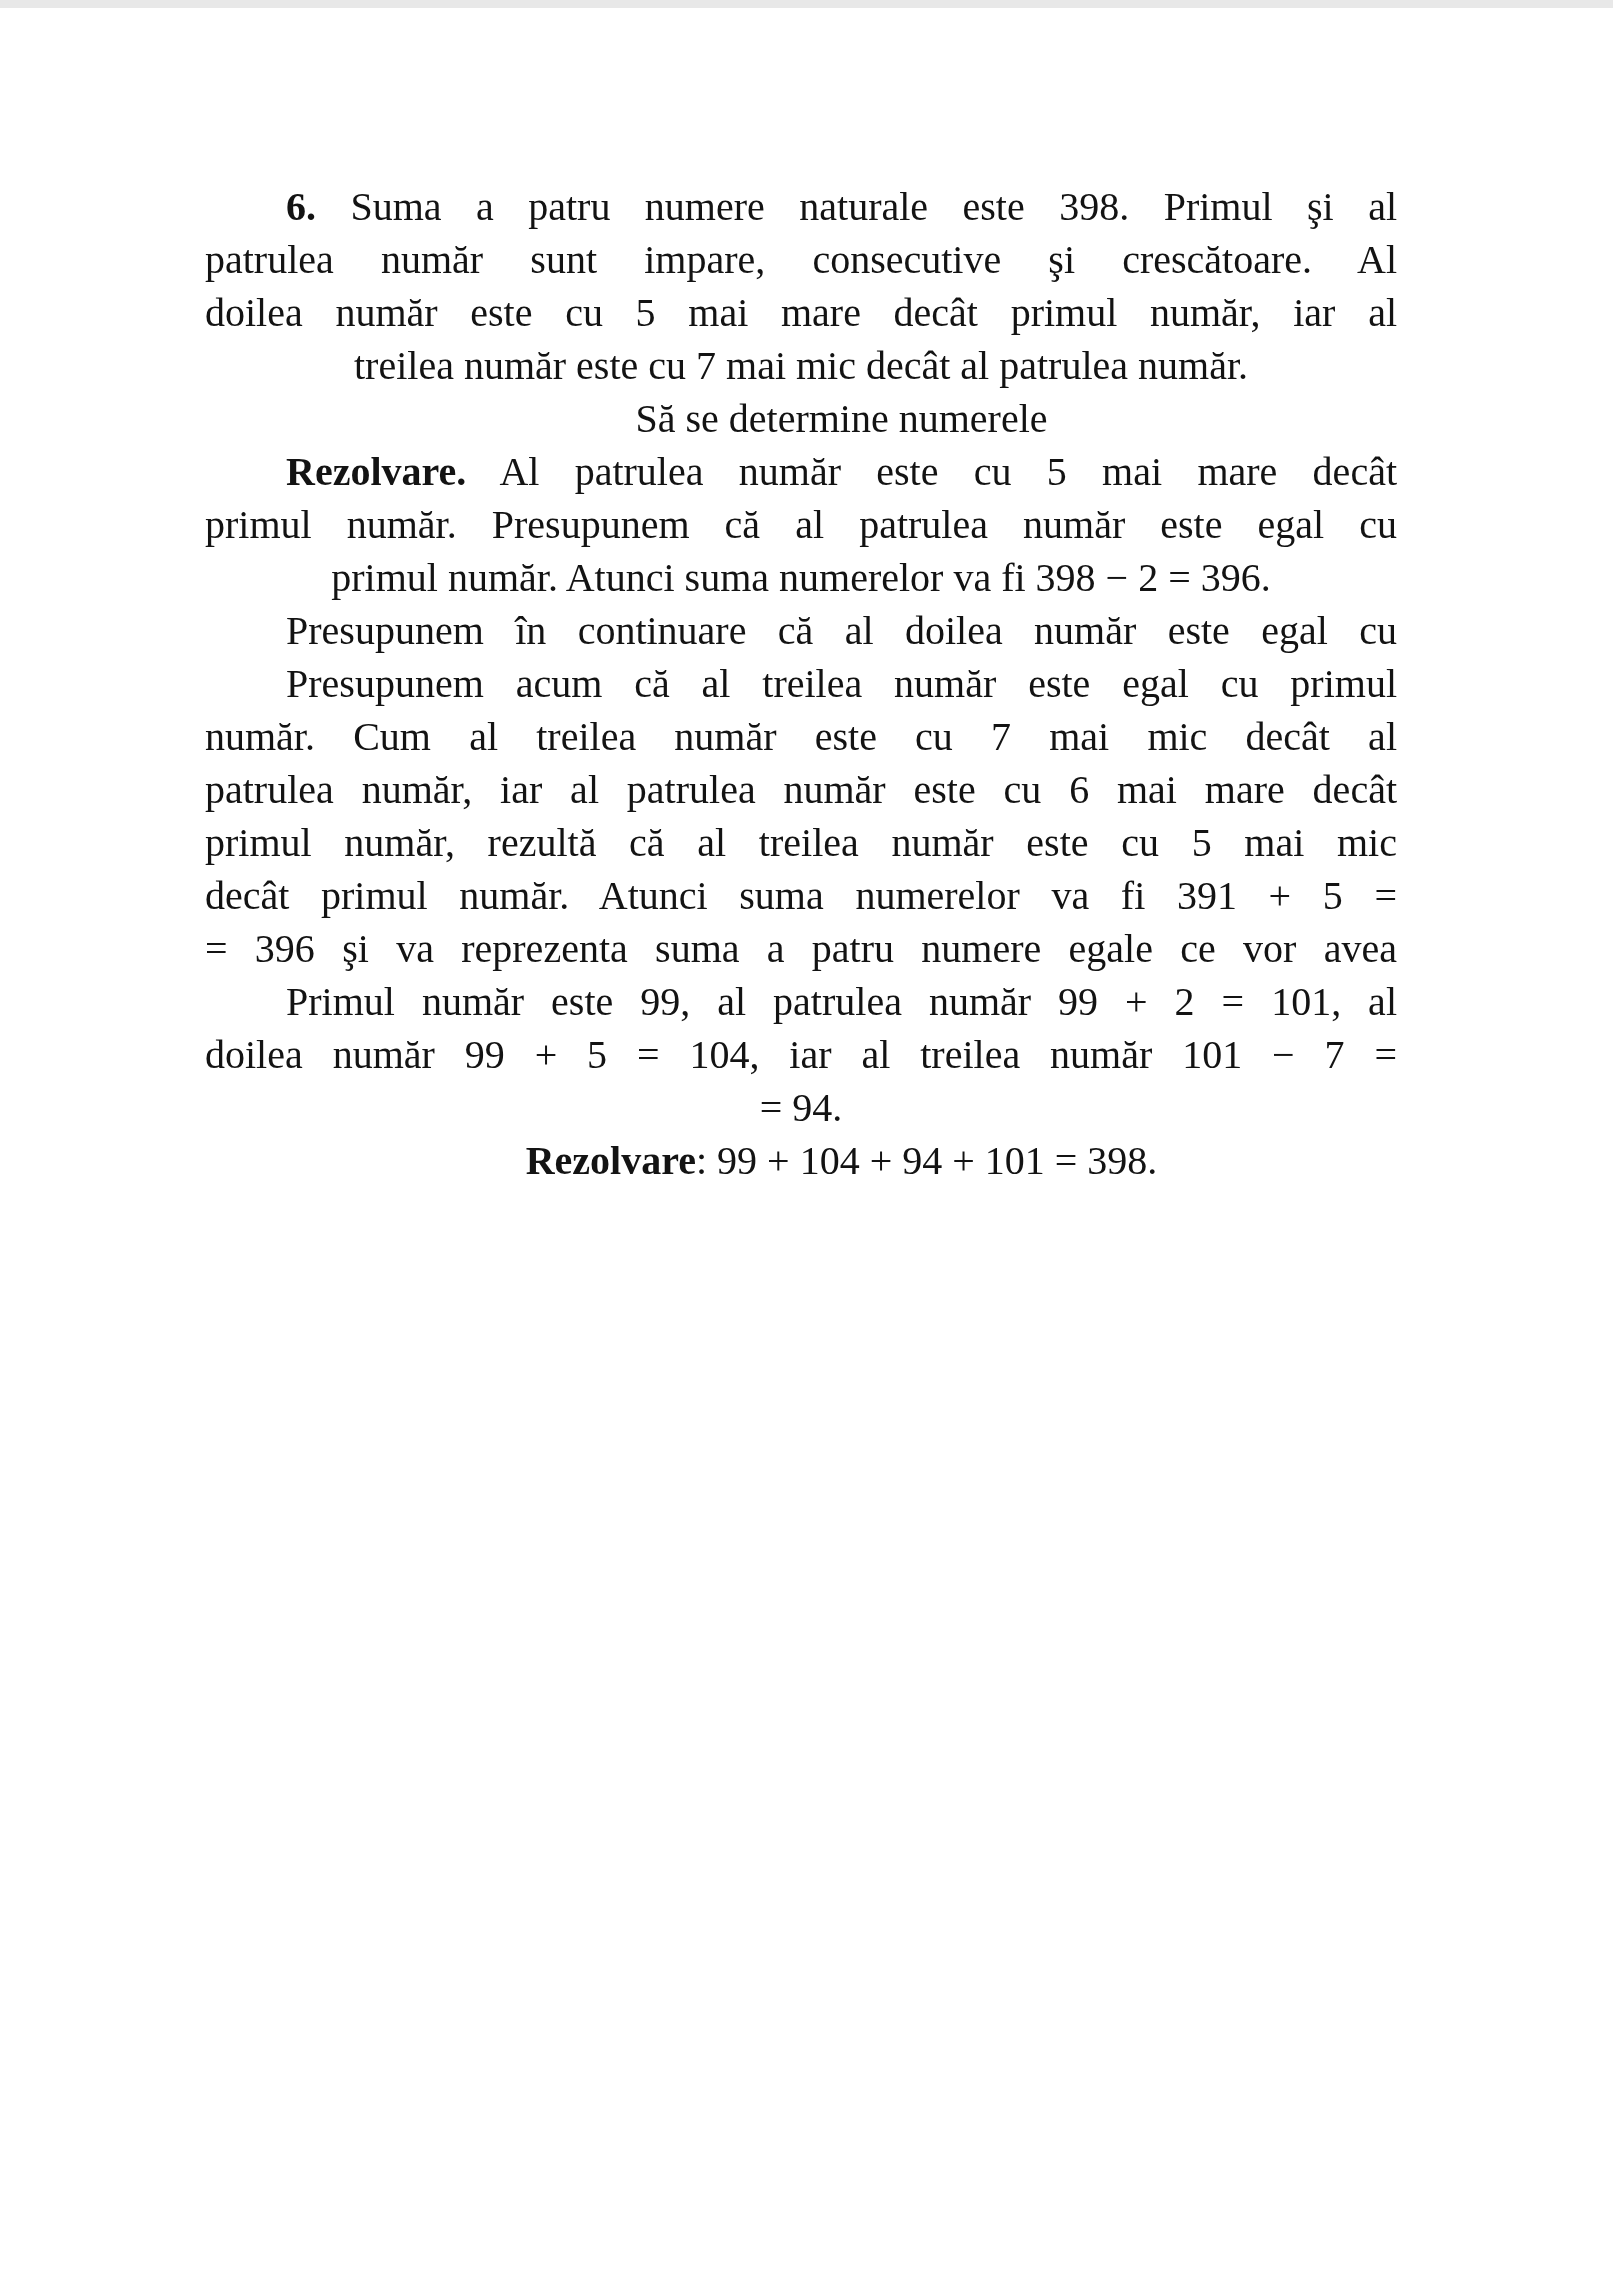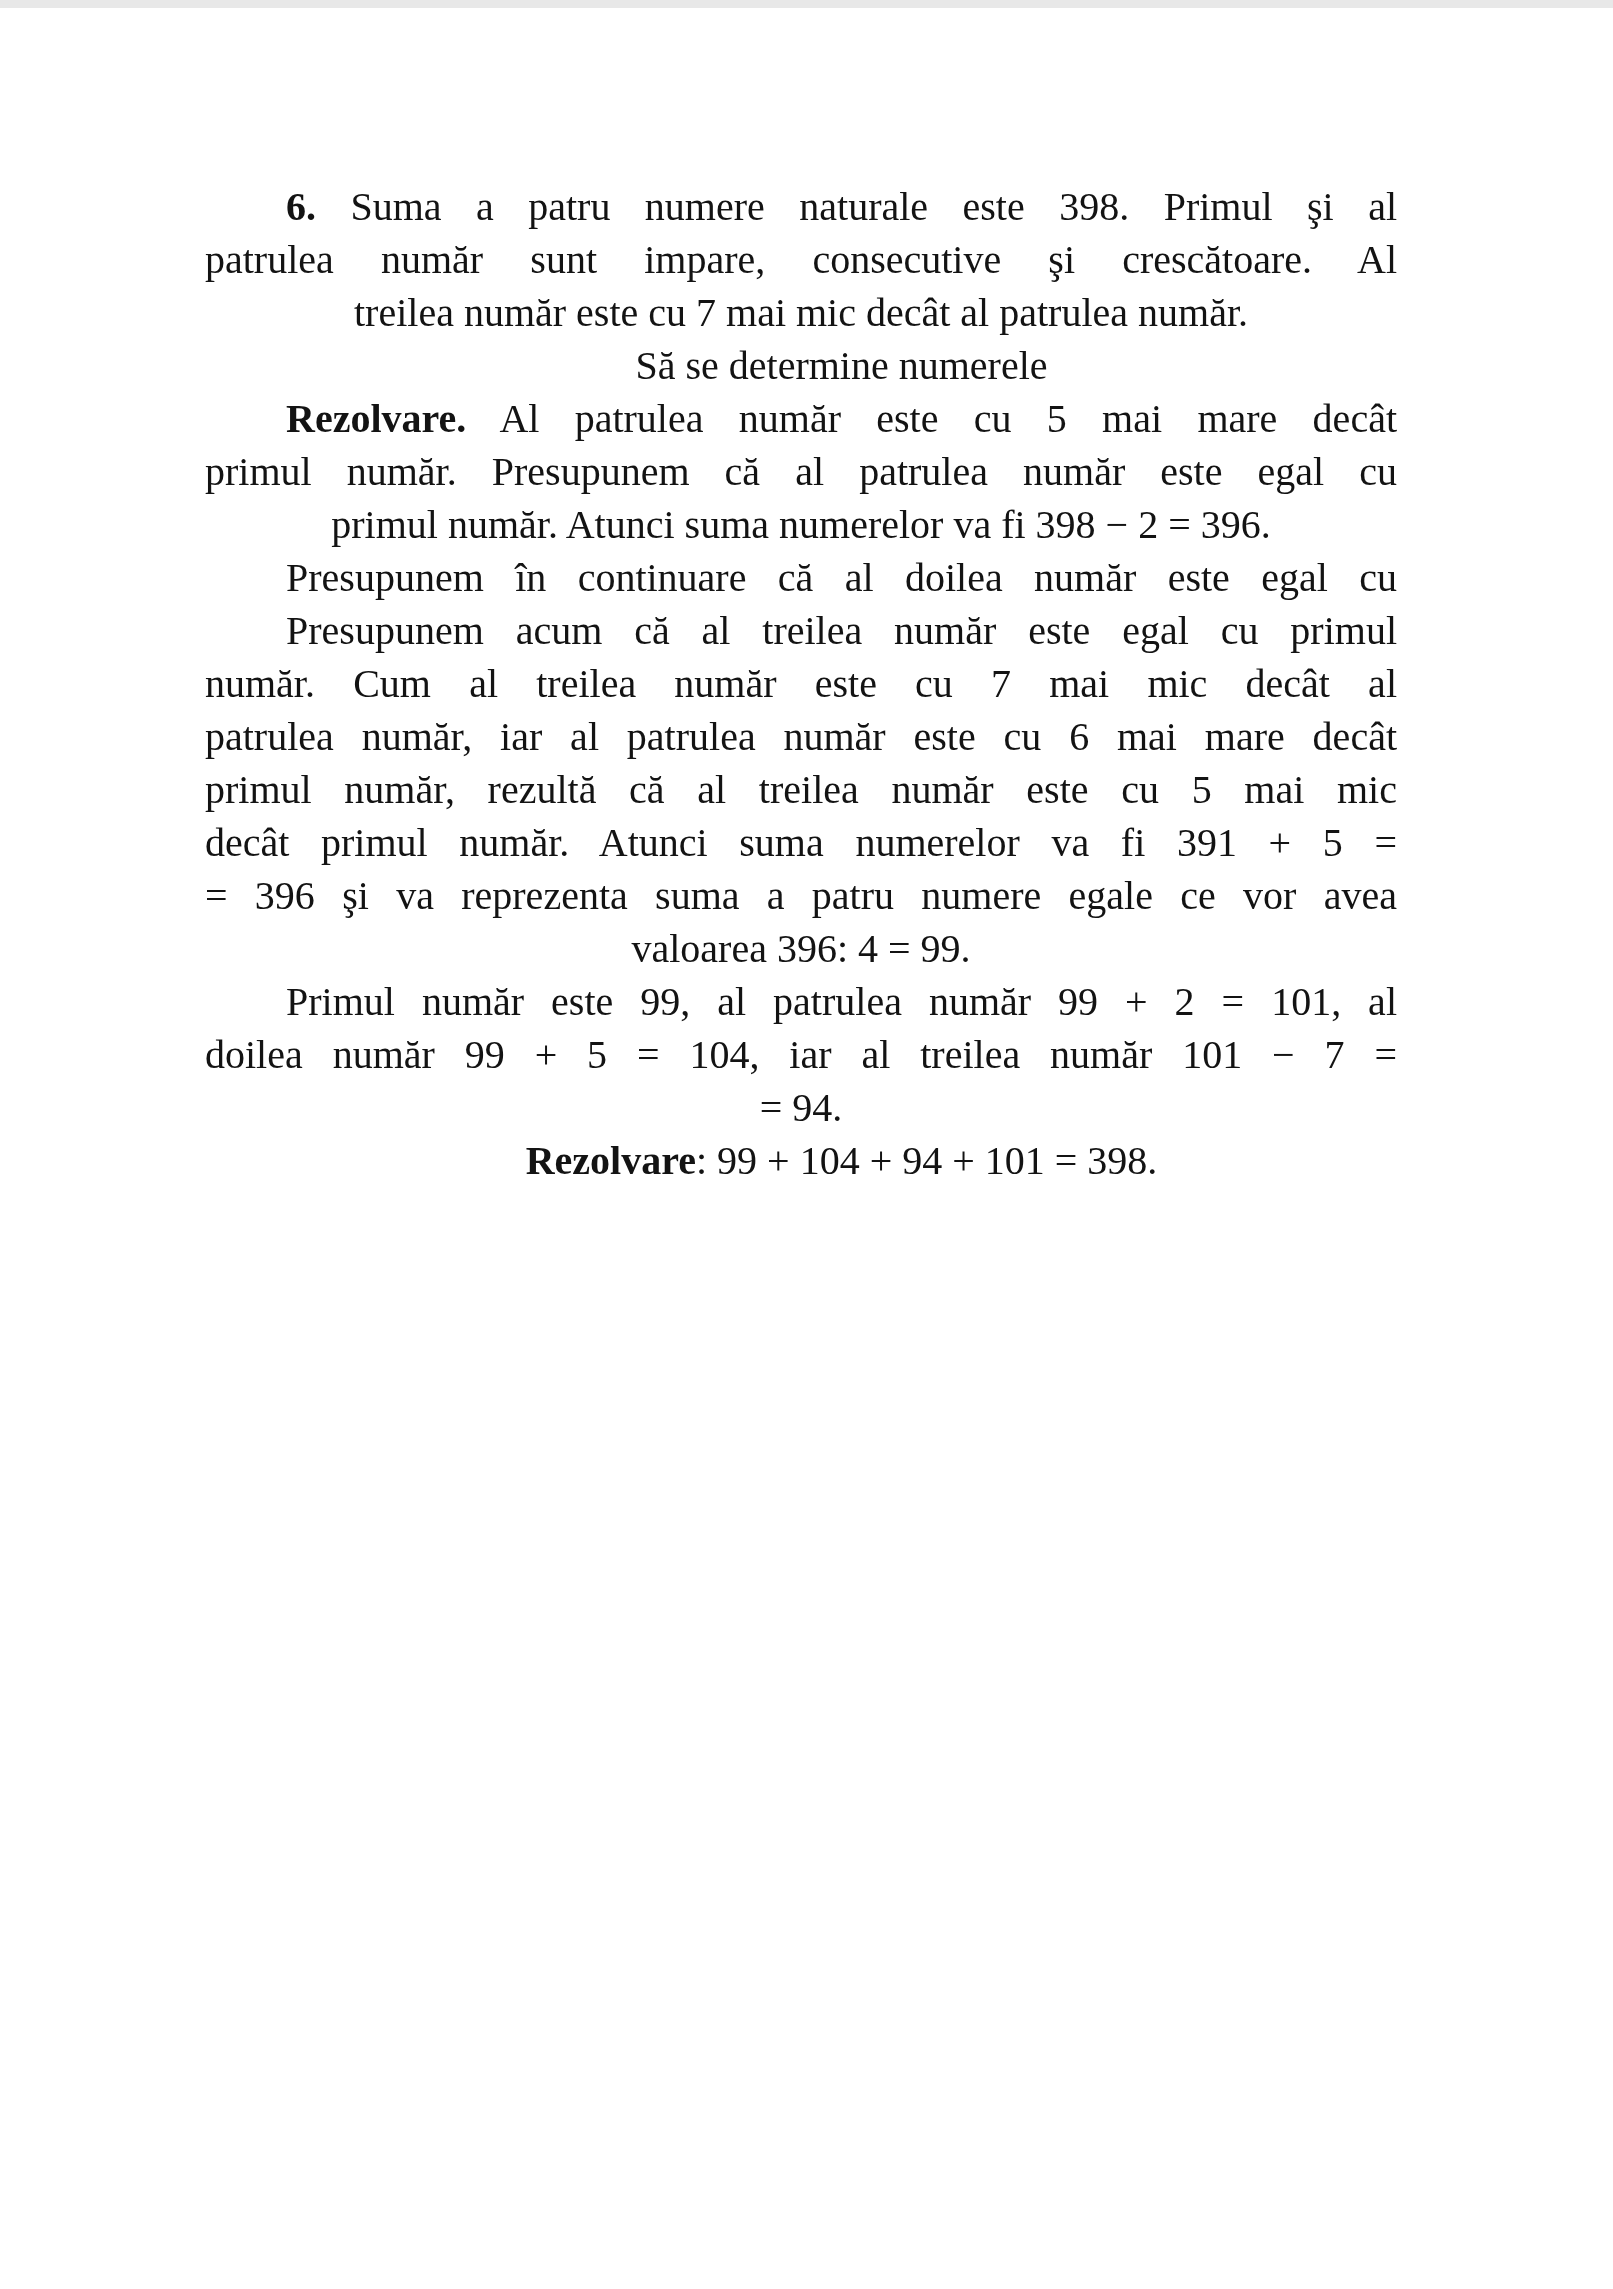--- a/index.html
+++ b/index.html
@@ -43,41 +43,41 @@
   }
 </style>
 </head>
 <body>
 
 <div class="page">
   <div class="text-block">
       <div class="para">
         <div class="line just first"><span class="bold">6.</span><span>  Suma a patru numere naturale este 398. Primul şi al</span></div>
         <div class="line just"><span>patrulea număr sunt impare, consecutive şi crescătoare. Al</span></div>
+        <div class="line just"><span>doilea număr este cu 5 mai mare decât primul număr, iar al</span></div>
         <div class="line"><span>treilea număr este cu 7 mai mic decât al patrulea număr.</span></div>
       </div>
       <div class="para">
         <div class="line first"><span>Să se determine numerele</span></div>
       </div>
       <div class="para">
         <div class="line just first"><span class="bold">Rezolvare.</span><span> Al patrulea număr este cu 5 mai mare decât</span></div>
         <div class="line just"><span>primul număr. Presupunem că al patrulea număr este egal cu</span></div>
         <div class="line"><span>primul număr. Atunci suma numerelor va fi 398 − 2 = 396.</span></div>
       </div>
       <div class="para">
         <div class="line just first"><span>Presupunem în continuare că al doilea număr este egal cu</span></div>
       </div>
       <div class="para">
         <div class="line just first"><span>Presupunem acum că al treilea număr este egal cu primul</span></div>
         <div class="line just"><span>număr. Cum al treilea număr este cu 7 mai mic decât al</span></div>
         <div class="line just"><span>patrulea număr, iar al patrulea număr este cu 6 mai mare decât</span></div>
         <div class="line just"><span>primul număr, rezultă că al treilea număr este cu 5 mai mic</span></div>
         <div class="line just"><span>decât primul număr. Atunci suma numerelor va fi 391 + 5 =</span></div>
         <div class="line just"><span>= 396 şi va reprezenta suma a patru numere egale ce vor avea</span></div>
-        <div class="line"><span>valoarea 396: 4 = 99.</span></div>
       </div>
       <div class="para">
         <div class="line just first"><span>Primul număr este 99, al patrulea număr 99 + 2 = 101, al</span></div>
         <div class="line just"><span>doilea număr 99 + 5 = 104, iar al treilea număr 101 − 7 =</span></div>
         <div class="line"><span>= 94.</span></div>
       </div>
       <div class="para">
         <div class="line first"><span class="bold">Rezolvare</span><span>:  99 + 104 + 94 + 101 = 398.</span></div>
       </div>
     </div>

